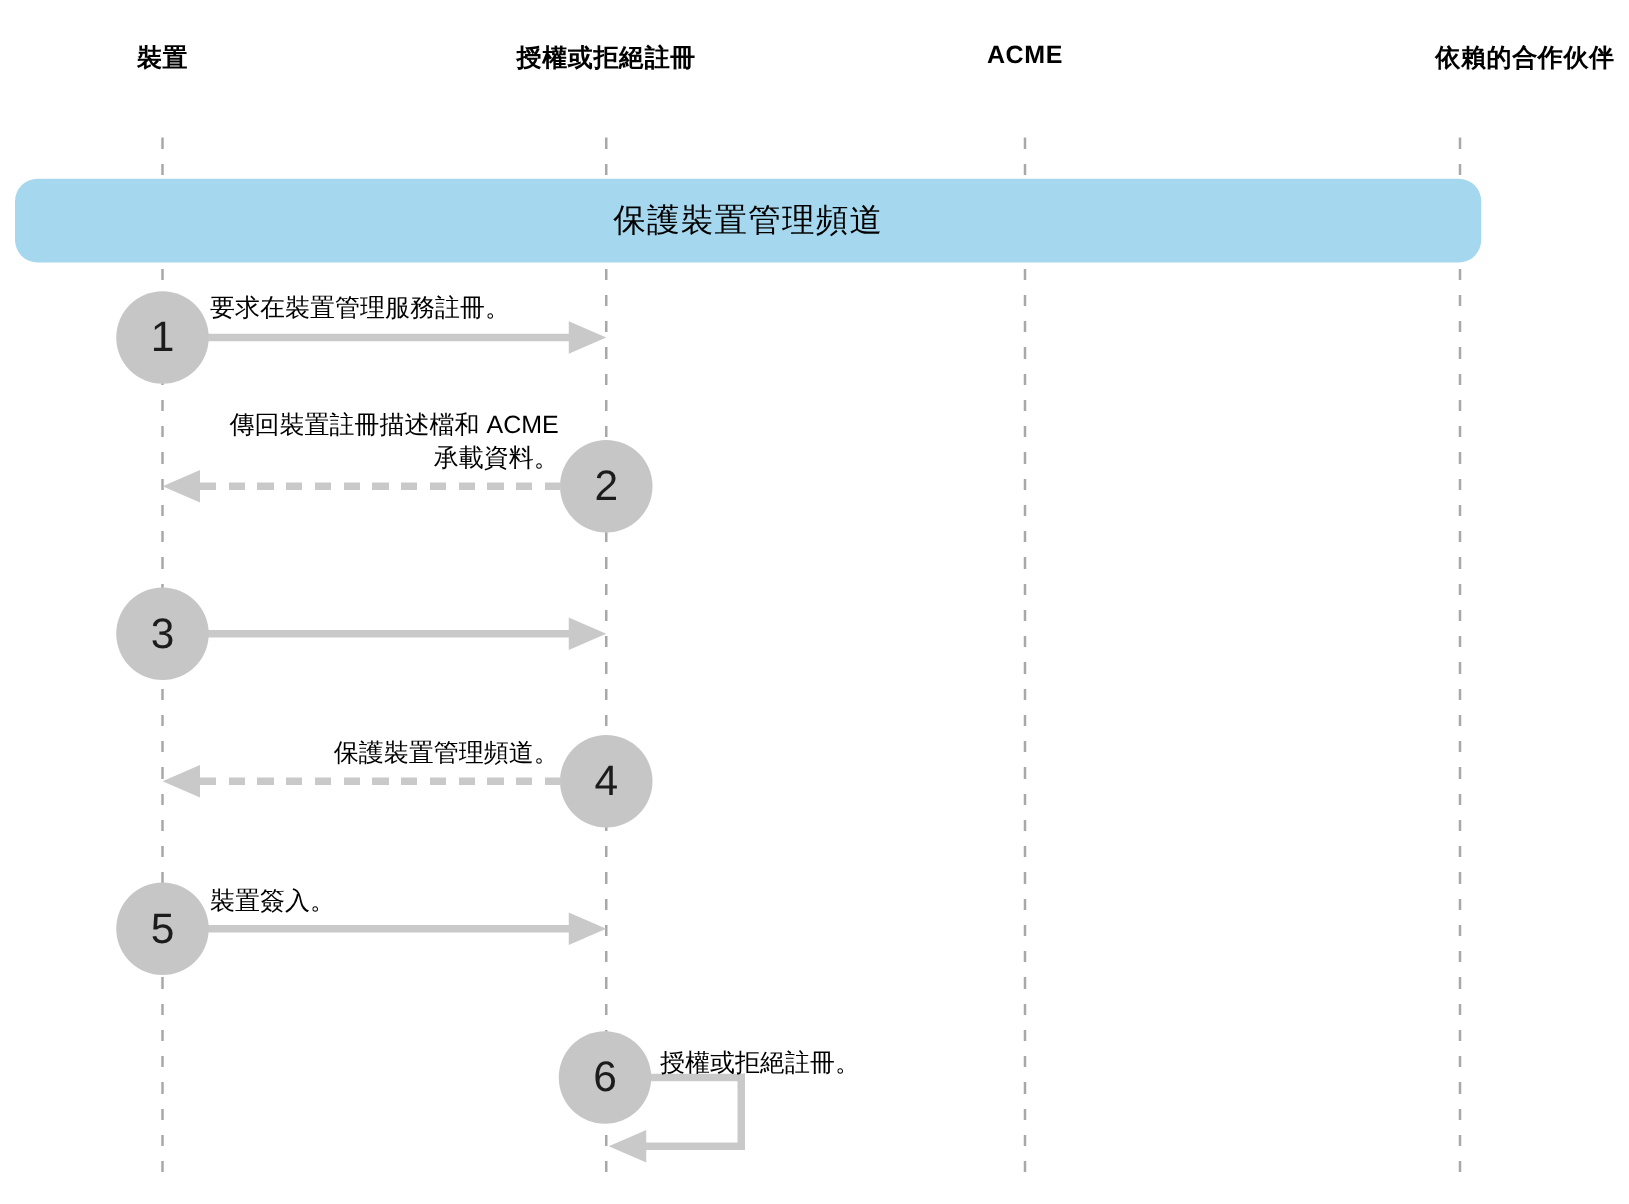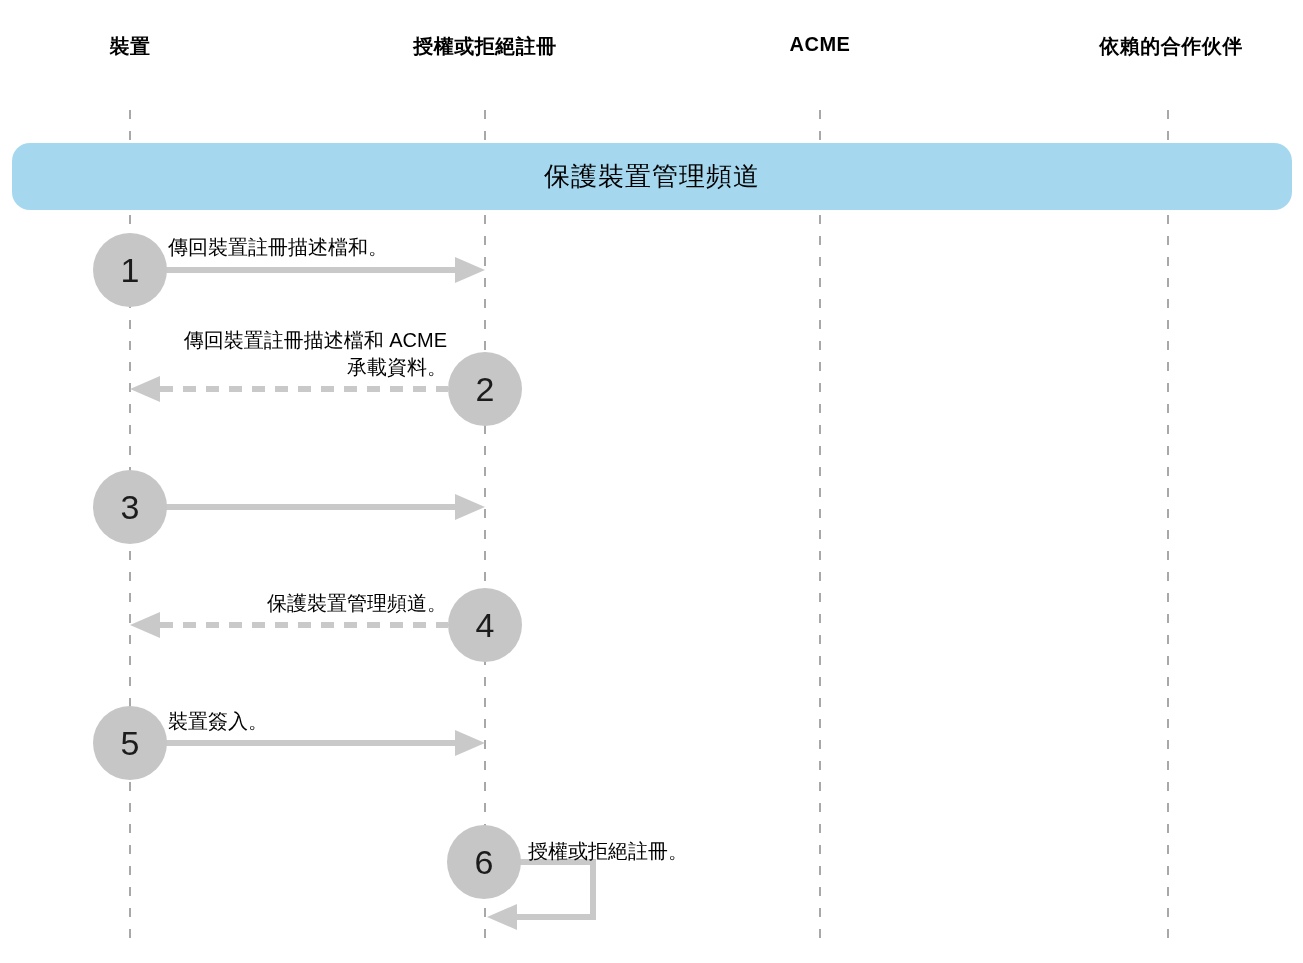--- a/index.html
+++ b/index.html
@@ -13,21 +13,21 @@
   body{font-family:"Liberation Sans", sans-serif;color:#000;}
   .canvas{position:relative;width:1303px;height:963px;background:#fff;overflow:hidden;}
 
   .actor{position:absolute;top:33px;transform:translateX(-50%);
          font-size:20px;font-weight:700;white-space:nowrap;letter-spacing:.5px;}
 
   .lifeline{position:absolute;top:110px;width:2px;height:838px;
             background:repeating-linear-gradient(to bottom,
               var(--lifeline-gray) 0 9px, transparent 9px 21px);}
 
-  .banner{position:absolute;left:12px;top:143px;width:1280px;height:67px;
+  .banner{position:absolute;left:12px;top:143px;width:1173px;height:67px;
           background:var(--banner-blue);border-radius:18px;
           display:flex;align-items:center;justify-content:center;
           font-size:26px;letter-spacing:1px;}
 
   .circle{position:absolute;width:74px;height:74px;border-radius:50%;
           background:var(--circle-gray);display:flex;align-items:center;
           justify-content:center;font-size:34px;color:#1c1c1c;z-index:3;}
 
   .lbl{position:absolute;font-size:20px;white-space:nowrap;line-height:27px;z-index:2;}
   .lbl-r{text-align:right;}
@@ -45,32 +45,32 @@
           border-right:30px solid var(--arrow-gray);}
 </style>
 </head>
 <body>
 
 <div class="canvas">
 
   <div class="actor" style="left:130px">裝置</div>
   <div class="actor" style="left:485px">授權或拒絕註冊</div>
   <div class="actor" style="left:820px">ACME</div>
-  <div class="actor" style="left:1171px">依賴的合作伙伴</div>
+  <div class="actor" style="left:1220px">依賴的合作伙伴</div>
 
   <div class="lifeline" style="left:129px"></div>
   <div class="lifeline" style="left:484px"></div>
   <div class="lifeline" style="left:819px"></div>
   <div class="lifeline" style="left:1167px"></div>
 
   <div class="banner">
     <span>保護裝置管理頻道</span>
   </div>
 
-  <div class="lbl" style="left:168px;top:234px">傳回裝置註冊描述檔和。</div>
+  <div class="lbl" style="left:168px;top:234px">要求在裝置管理服務註冊。</div>
   <div class="line" style="left:166px;top:267px;width:291px"></div>
   <div class="head-r" style="left:455px;top:257px"></div>
   <div class="circle" style="left:93px;top:233px">
     <span>1</span>
   </div>
 
   <div class="lbl lbl-r" style="right:856px;top:327px">
     <span style="display:block">傳回裝置註冊描述檔和 ACME</span>
     <span style="display:block">承載資料。</span>
   </div>

